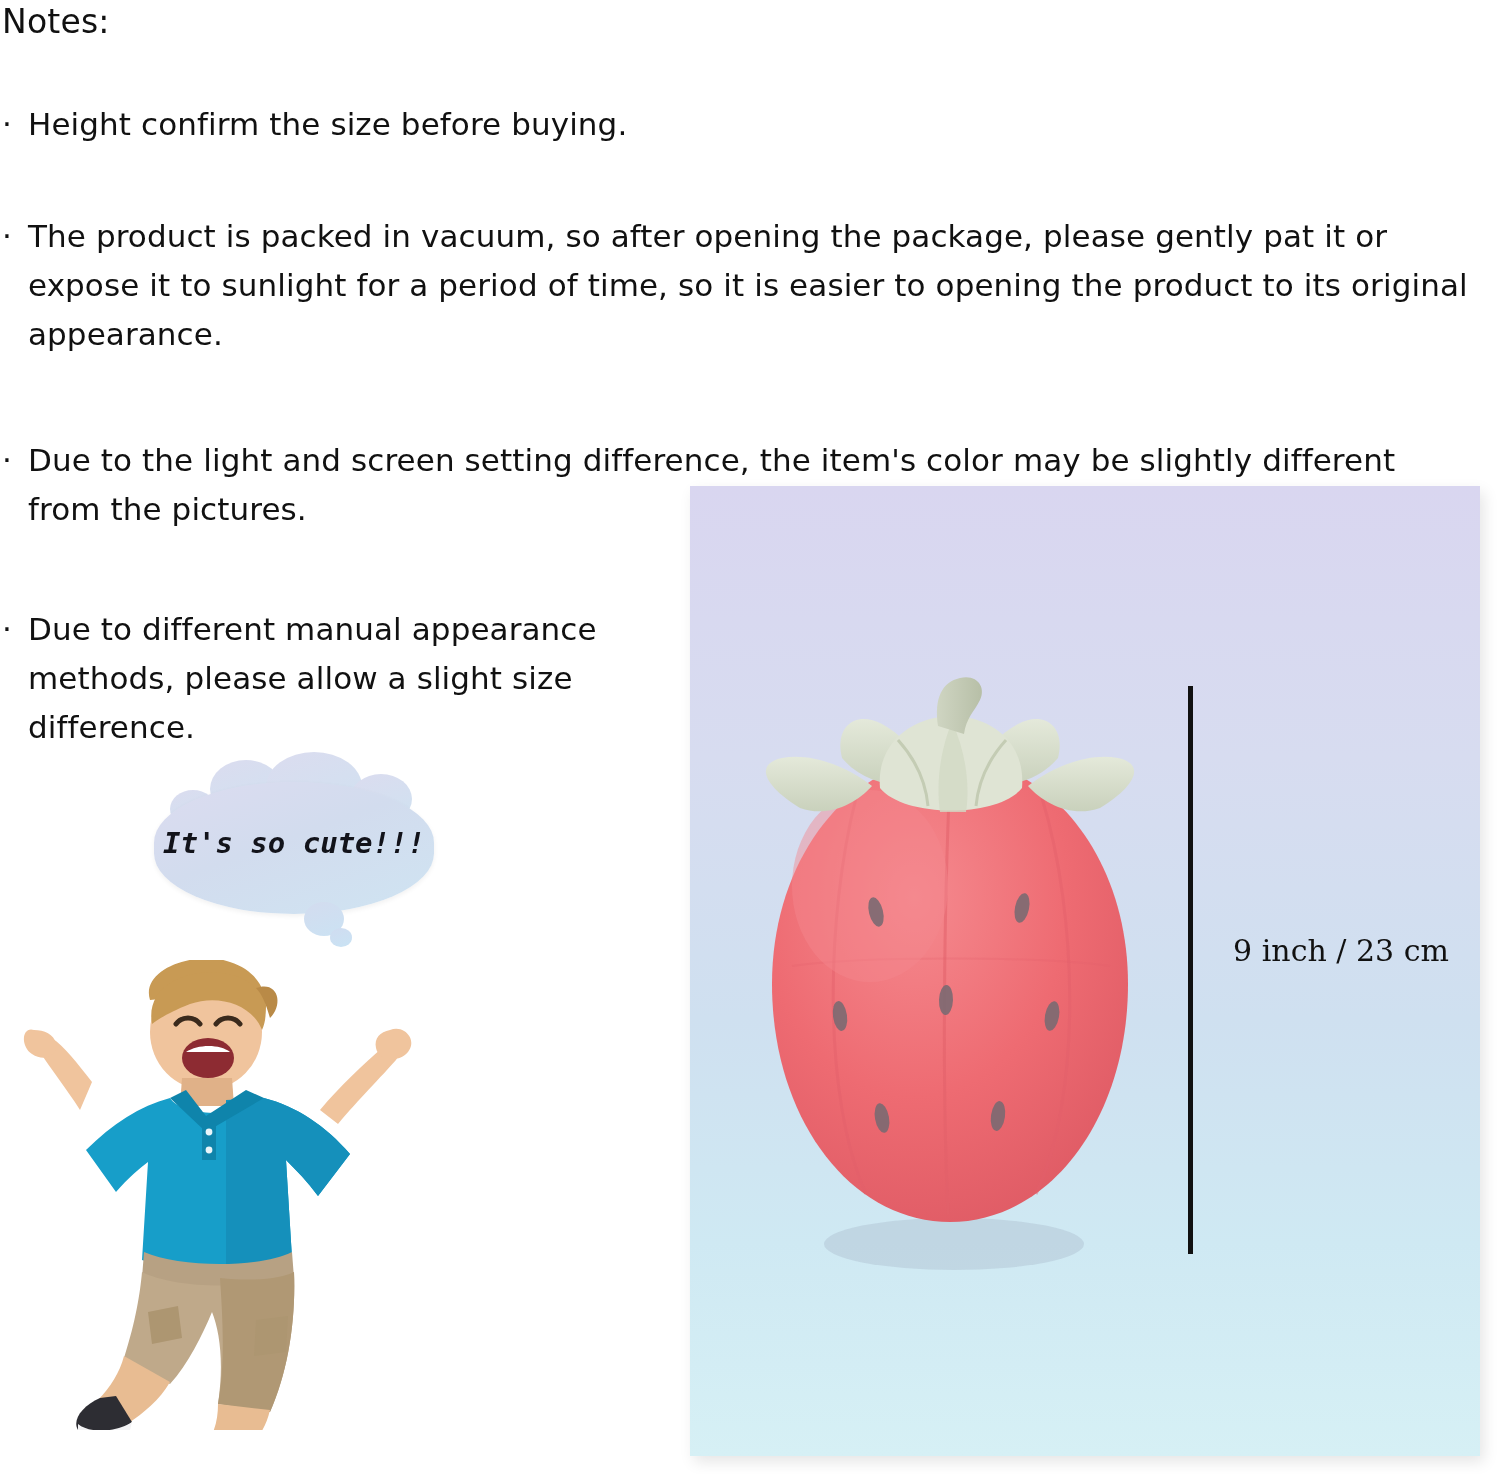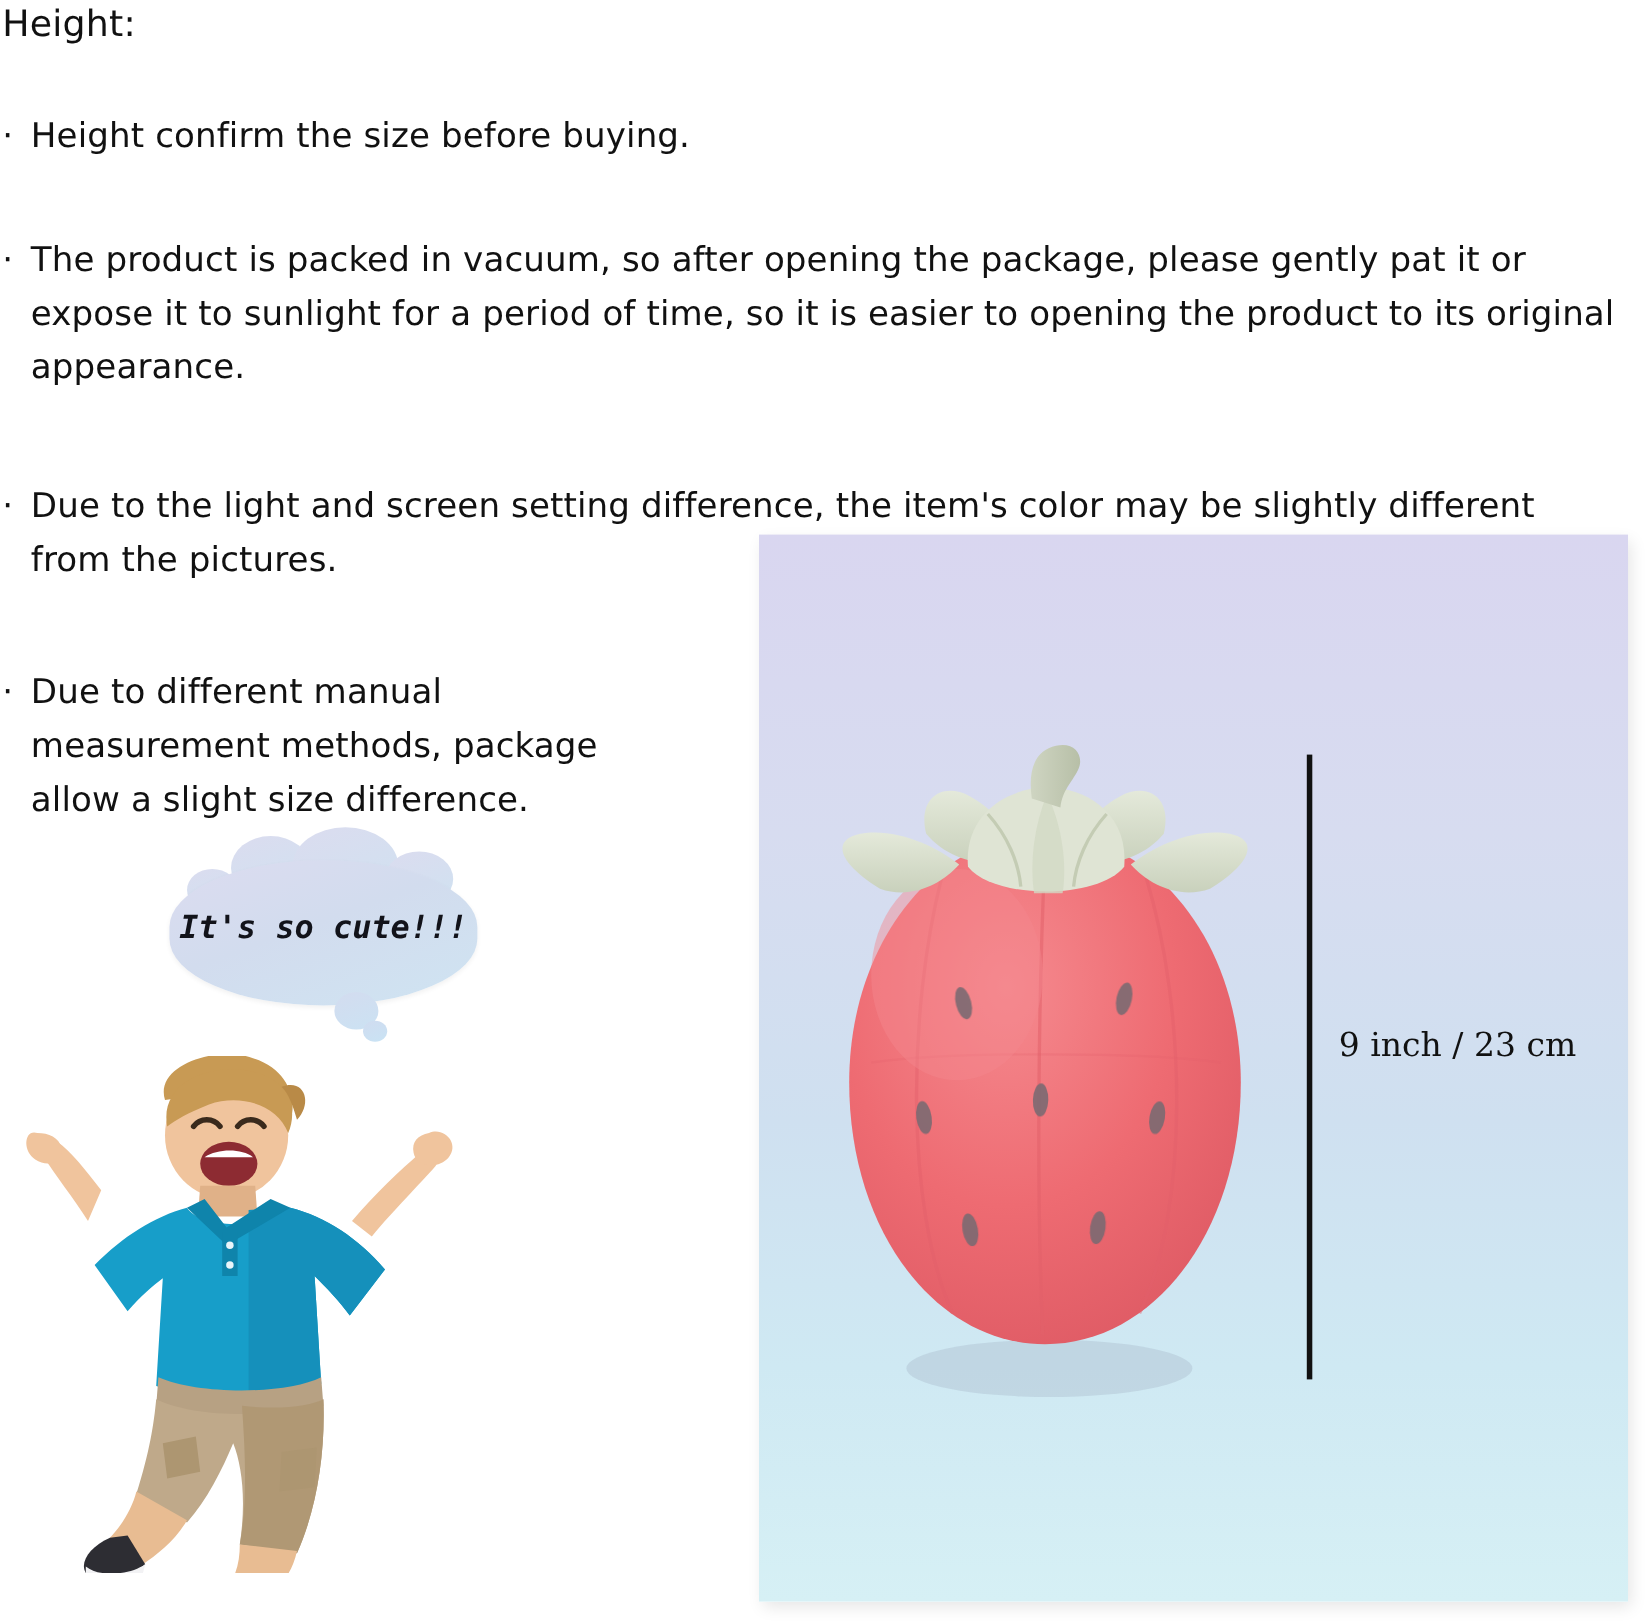--- a/index.html
+++ b/index.html
@@ -134,21 +134,21 @@
   #measure-line {
     position: absolute;
     left: 498px;
     top: 200px;
     width: 5px;
     height: 568px;
     background: #111;
   }
   #measure-caption {
     position: absolute;
-    left: 500px;
+    left: 516px;
     top: 440px;
     width: 270px;
     font-family: "DejaVu Serif", serif;
     font-size: 30px;
     line-height: 50px;
     color: #111;
     text-align: center;
   }
 
   
@@ -159,40 +159,40 @@
     width: 440px;
     height: 620px;
   }
   #strawberry svg { display: block; }
 </style>
 </head>
 <body>
 
 <div id="notes-block">
 
-  <div class="notes-title">Height:</div>
+  <div class="notes-title">Notes:</div>
 
   <div class="note-item" id="note-1">
     <span class="note-bullet">·</span>
     <span class="note-text">Height confirm the size before buying.</span>
   </div>
 
   <div class="note-item" id="note-2">
     <span class="note-bullet">·</span>
     <span class="note-text">The product is packed in vacuum, so after opening the package, please gently pat it or expose it to sunlight for a period of time, so it is easier to opening the product to its original appearance.</span>
   </div>
 
   <div class="note-item" id="note-3">
     <span class="note-bullet">·</span>
     <span class="note-text">Due to the light and screen setting difference, the item's color may be slightly different from the pictures.</span>
   </div>
 
   <div class="note-item" id="note-4">
     <span class="note-bullet">·</span>
-    <span class="note-text">Due to different manual measurement methods, package allow a slight size difference.</span>
+    <span class="note-text">Due to different manual appearance methods, please allow a slight size difference.</span>
   </div>
 </div>
 
 <div id="speech-bubble">
   <div class="bubble-lobe lobe-a"></div>
   <div class="bubble-lobe lobe-b"></div>
   <div class="bubble-lobe lobe-c"></div>
   <div class="bubble-lobe lobe-d"></div>
   <div class="bubble-body"></div>
   <div class="bubble-tail-1"></div>

